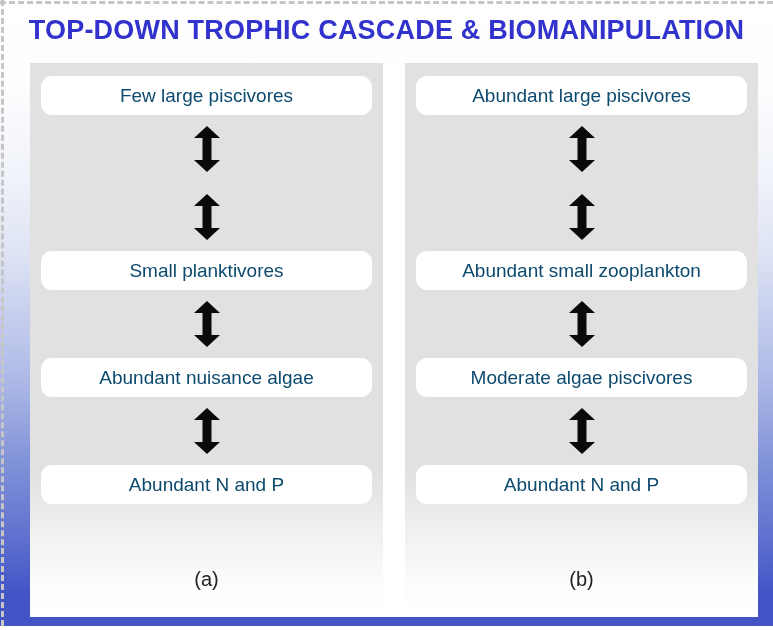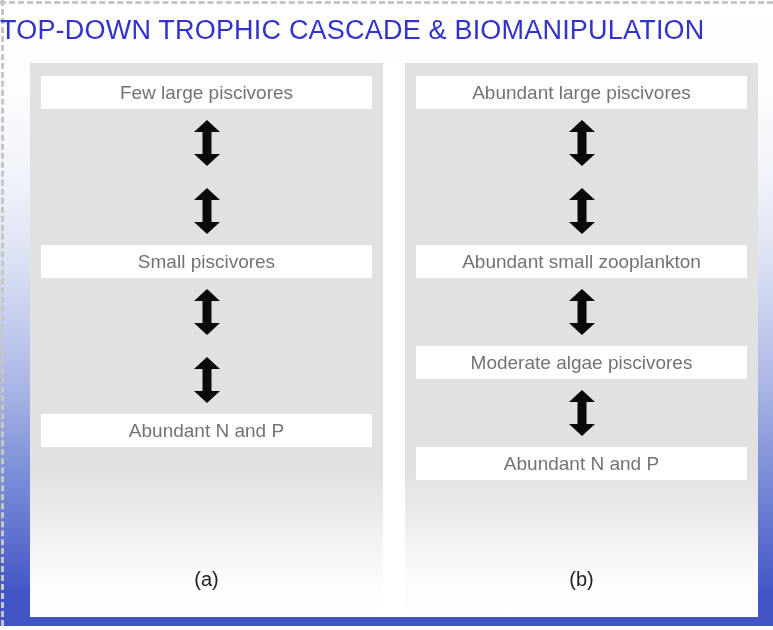--- a/index.html
+++ b/index.html
@@ -27,22 +27,22 @@
     position:absolute; top:1px; left:0; width:773px; height:0;
     border-top:3px dashed #c6c6c6;
   }
   .dash-left {
     position:absolute; top:0; left:1px; height:626px; width:0;
     border-left:3px dashed #c6c6c6;
   }
 
   .title {
     position:absolute; top:15px; left:0; width:773px;
-    text-align:left;
-    font-size:27px; font-weight:normal; letter-spacing:0.2px;
+    text-align:center;
+    font-size:27px; font-weight:bold; letter-spacing:0.2px;
     color:#3232cc;
     white-space:nowrap;
   }
 
   
   .figure {
     position:absolute; left:30px; top:63px;
     width:728px; height:554px;
     background:#ffffff;
     display:flex; gap:22px;
@@ -51,25 +51,26 @@
   .panel {
     flex:1 1 0;
     background:linear-gradient(180deg,
       #e1e1e1 0%, #e1e1e1 74%, #f2f2f3 86%, #fcfcfd 94%, #ffffff 100%);
     display:flex; flex-direction:column; align-items:center;
     padding-top:13px;
   }
 
   .level-box {
     width:calc(100% - 22px);
-    height:33px;
+    height:39px;
     background:#ffffff;
     display:flex; align-items:center; justify-content:center;
-    font-size:19px; color:#737373;
+    font-size:19px; color:#0c4a6e;
     white-space:nowrap;
+    border-radius:11px;
   }
 
   .arrow { margin:11px 0; width:28px; height:46px; display:block; }
 
   .caption {
     margin-top:auto; margin-bottom:26px;
     font-size:20px; color:#222222;
   }
 </style>
 </head>
@@ -93,28 +94,29 @@
             <polygon points="14,46 1,34 27,34"></polygon>
           </g>
         </svg>
       <svg class="arrow" viewBox="0 0 28 46" xmlns="http://www.w3.org/2000/svg">
           <g fill="#0a0a0a">
             <polygon points="14,0 1,12 27,12"></polygon>
             <rect x="9.5" y="9" width="9" height="28"></rect>
             <polygon points="14,46 1,34 27,34"></polygon>
           </g>
         </svg>
-      <div class="level-box">Small piscivores</div>
+      <div class="level-box">Small planktivores</div>
       <svg class="arrow" viewBox="0 0 28 46" xmlns="http://www.w3.org/2000/svg">
           <g fill="#0a0a0a">
             <polygon points="14,0 1,12 27,12"></polygon>
             <rect x="9.5" y="9" width="9" height="28"></rect>
             <polygon points="14,46 1,34 27,34"></polygon>
           </g>
         </svg>
+      <div class="level-box">Abundant nuisance algae</div>
       <svg class="arrow" viewBox="0 0 28 46" xmlns="http://www.w3.org/2000/svg">
           <g fill="#0a0a0a">
             <polygon points="14,0 1,12 27,12"></polygon>
             <rect x="9.5" y="9" width="9" height="28"></rect>
             <polygon points="14,46 1,34 27,34"></polygon>
           </g>
         </svg>
       <div class="level-box">Abundant N and P</div>
       <div class="caption">(a)</div>
     </div>

